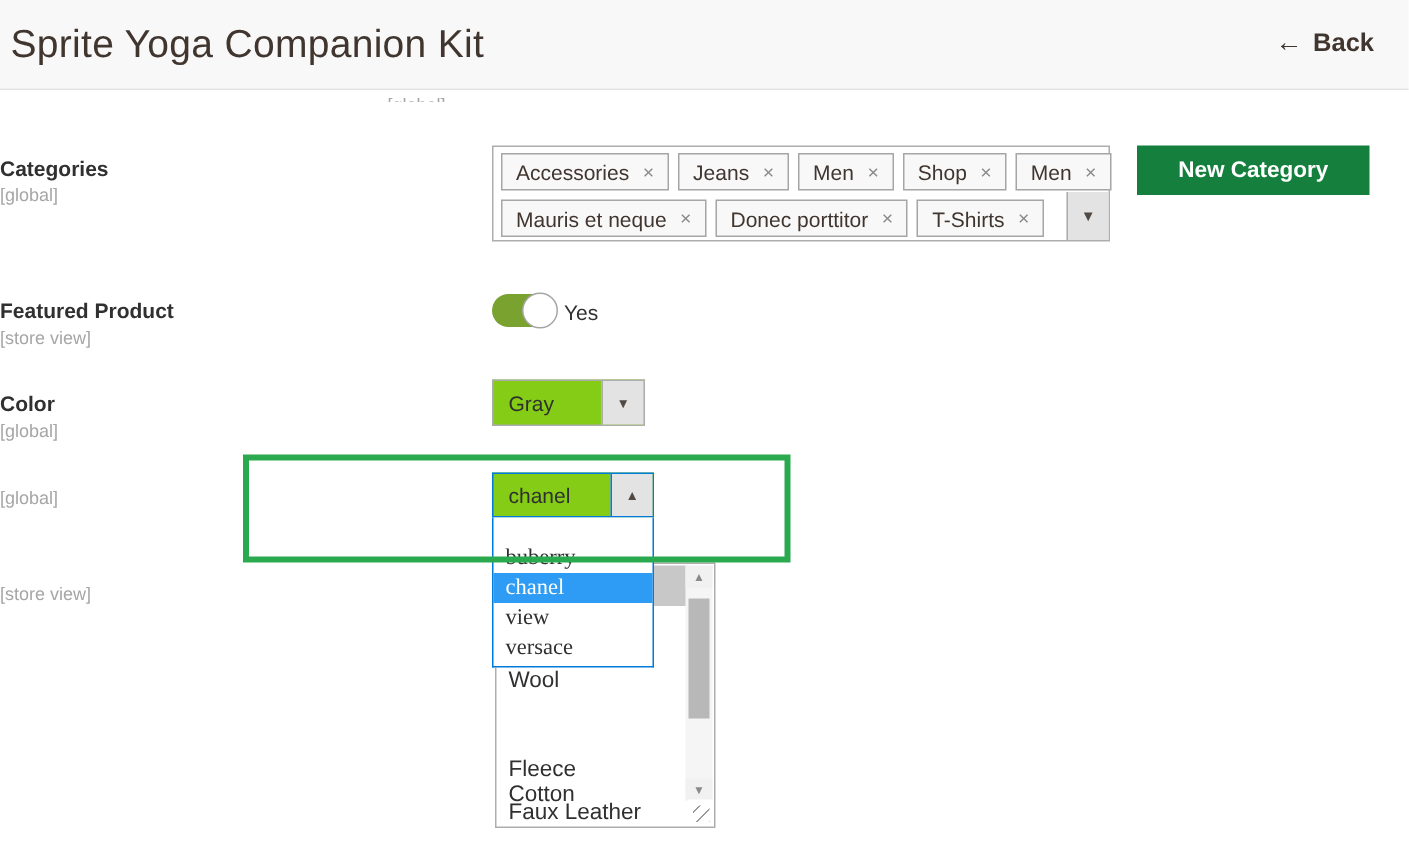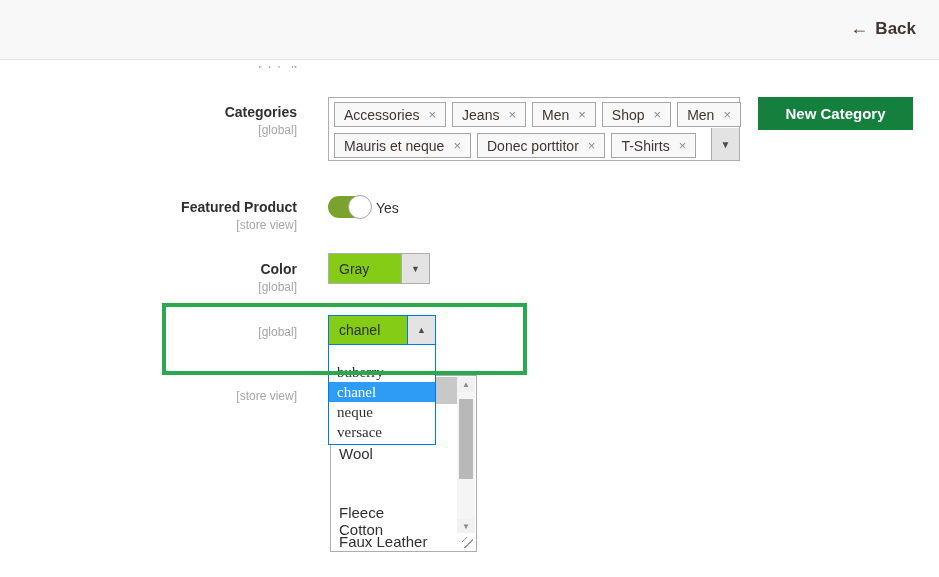--- a/index.html
+++ b/index.html
@@ -24,21 +24,21 @@
   }
   .back-btn {
     position: absolute; right: 23px; top: 18px;
     font-size: 17px; font-weight: 600; color: #41362f;
     display: flex; align-items: center; gap: 7px; cursor: pointer;
   }
   .back-btn .arrow { font-size: 18px; font-weight: 400; }
 
   
   .label-col {
-    position: absolute; left: 0; width: 297px; text-align: right; padding-left: 25px;
+    position: absolute; left: 0; width: 297px; 
   }
   .field-label { font-size: 14px; font-weight: 700; color: #303030; }
   .field-scope { font-size: 12px; color: #a6a6a6; margin-top: 3px; }
 
   .clip-strip {
     position: absolute; left: 0; top: 61px; width: 297px; height: 7px;
     overflow: hidden; text-align: right;
   }
   .clip-strip span { display: inline-block; margin-top: -8px; font-size: 12px; color: #a6a6a6; }
 
@@ -139,20 +139,21 @@
     position: absolute; left: 162px; top: 303px; width: 365px; height: 72px;
     border: 4px solid #2aa94f; z-index: 50; pointer-events: none;
   }
 </style>
 </head>
 <body>
 
 <div id="stage">
 
   <div class="page-header">
+    <h1 class="page-title">Sprite Yoga Companion Kit</h1>
     <div class="back-btn">
       <span class="arrow">←</span>
       <span>Back</span>
     </div>
   </div>
 
   <div class="clip-strip">
     <span>[global]</span>
   </div>
 
@@ -228,21 +229,21 @@
   </div>
   <div class="select manu-select focused">
     <span class="val">chanel</span>
     <span class="btn">
         <span>▲</span>
       </span>
   </div>
   <div class="manu-panel">
     <div class="manu-opt">buberry</div>
     <div class="manu-opt sel">chanel</div>
-    <div class="manu-opt">neque</div>
+    <div class="manu-opt">view</div>
     <div class="manu-opt">versace</div>
   </div>
 
   <div class="label-col" style="top:386px;">
     <div class="field-scope">[store view]</div>
   </div>
   <div class="material-box">
     <div class="mat-selrow"></div>
     <div class="mat-item" style="top:69px;">Wool</div>
     <div class="mat-item" style="top:99px;margin-top:46px;">Cotton</div>

